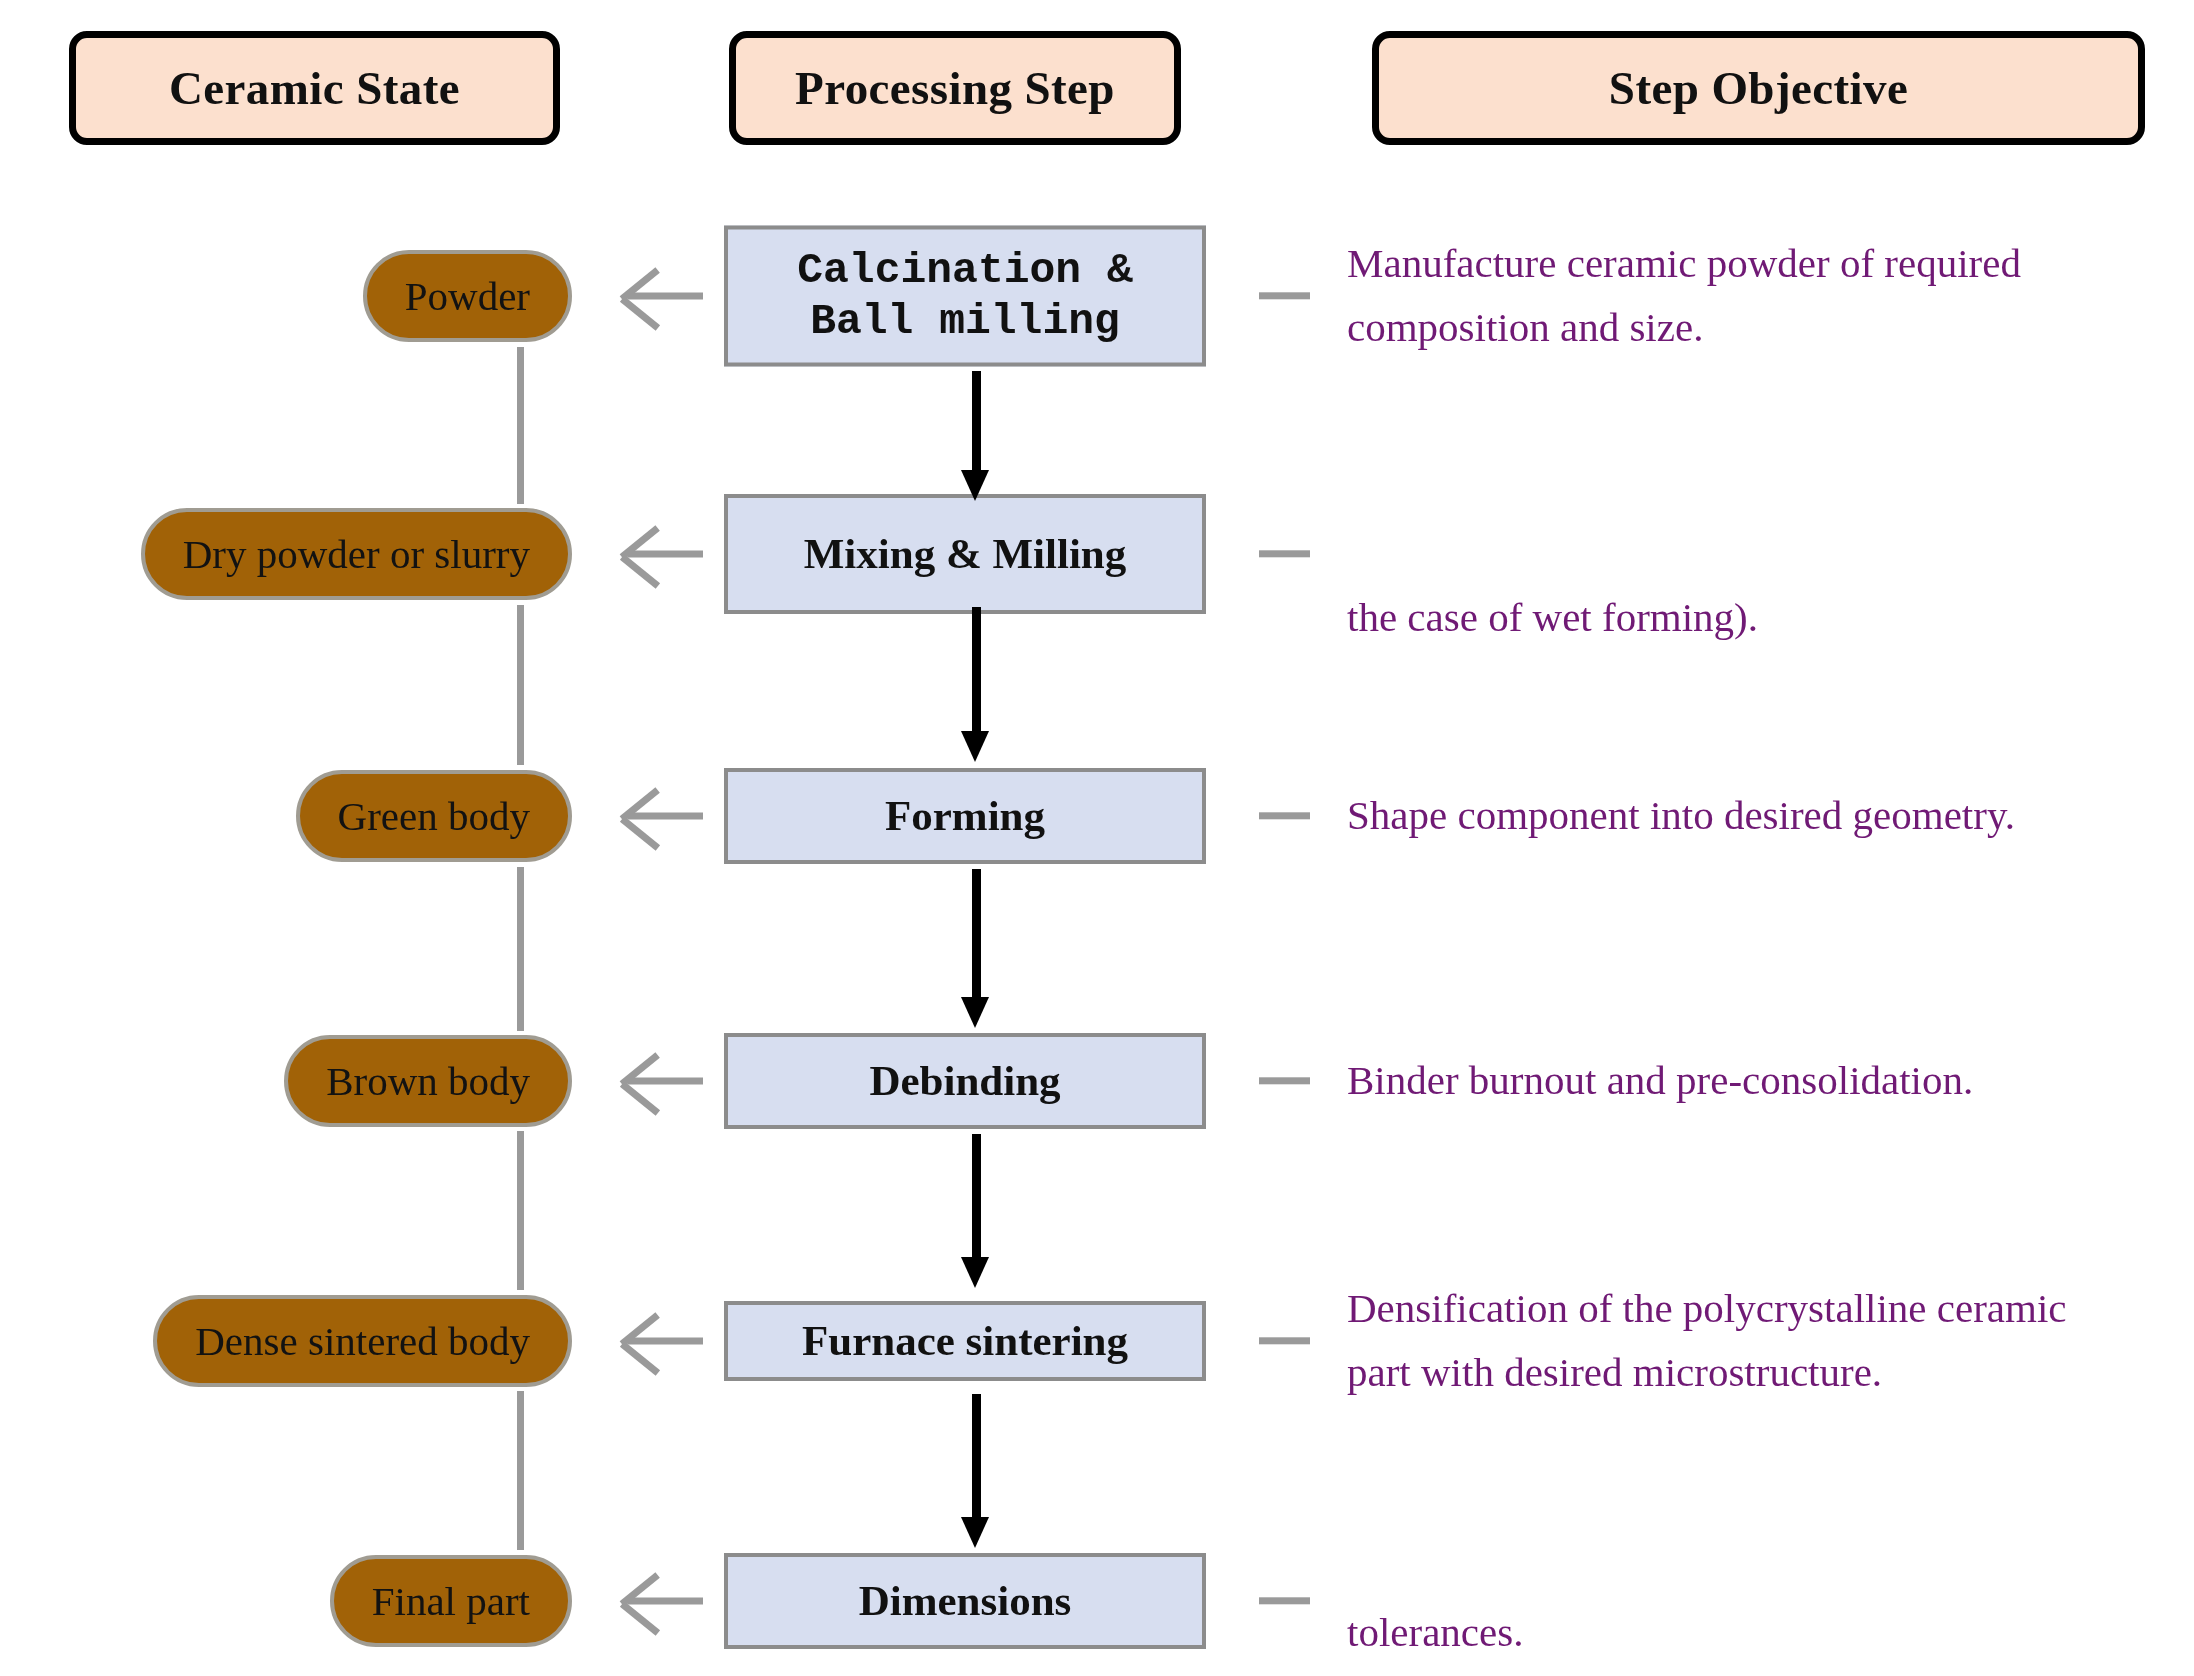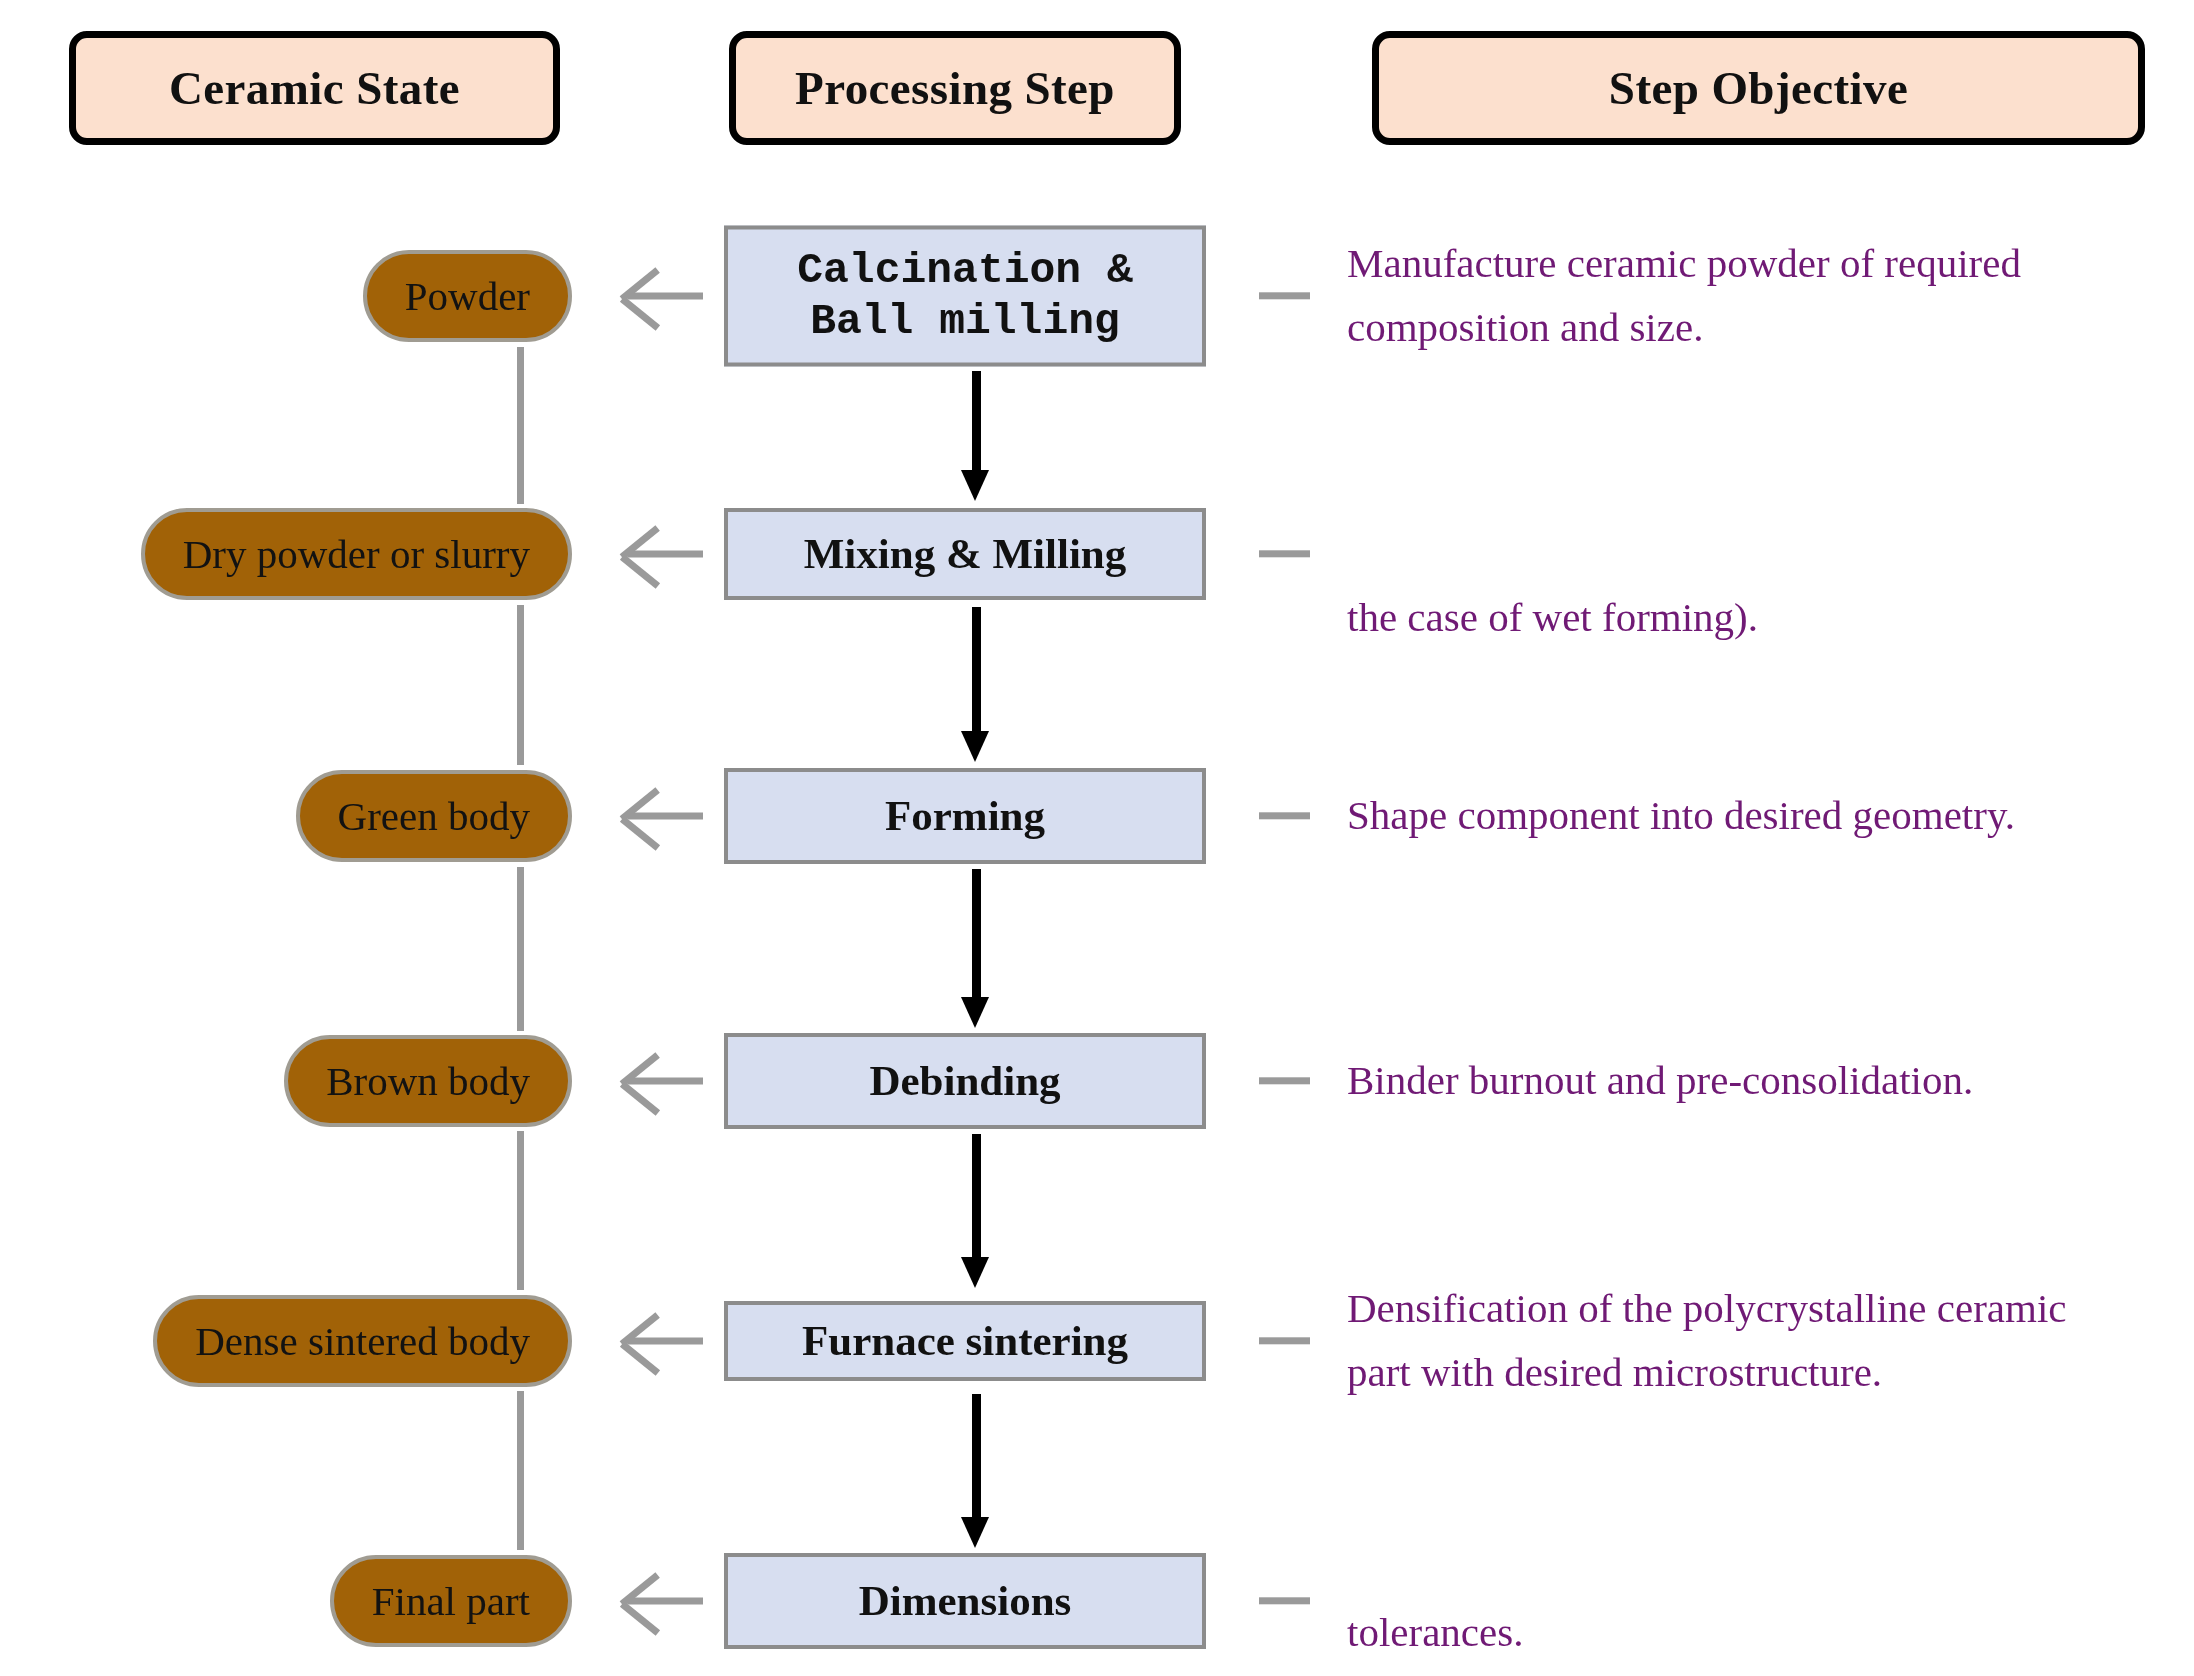--- a/index.html
+++ b/index.html
@@ -97,21 +97,21 @@
       <div class="dash" style="top: 296px;"></div>
       <div class="obj" style="top: 296px;"><span>Manufacture ceramic powder of required</span><br><span>composition and size.</span></div>
       <div class="pill" style="top: 554px;">Dry powder or slurry</div>
       <div class="larrow" style="top: 554px;">
         <div class="shaft"></div>
         <div class="head">
           <i class="up"></i>
           <i class="dn"></i>
         </div>
       </div>
-      <div class="pbox" style="top: 554px; height: 92px;">
+      <div class="pbox" style="top: 554px; height: 120px;">
         <div><span>Mixing &amp; Milling</span></div>
       </div>
       <div class="dash" style="top: 554px;"></div>
       <div class="obj" style="top: 554px;"><br><br><span>the case of wet forming).</span></div>
       <div class="pill" style="top: 816px;">Green body</div>
       <div class="larrow" style="top: 816px;">
         <div class="shaft"></div>
         <div class="head">
           <i class="up"></i>
           <i class="dn"></i>

